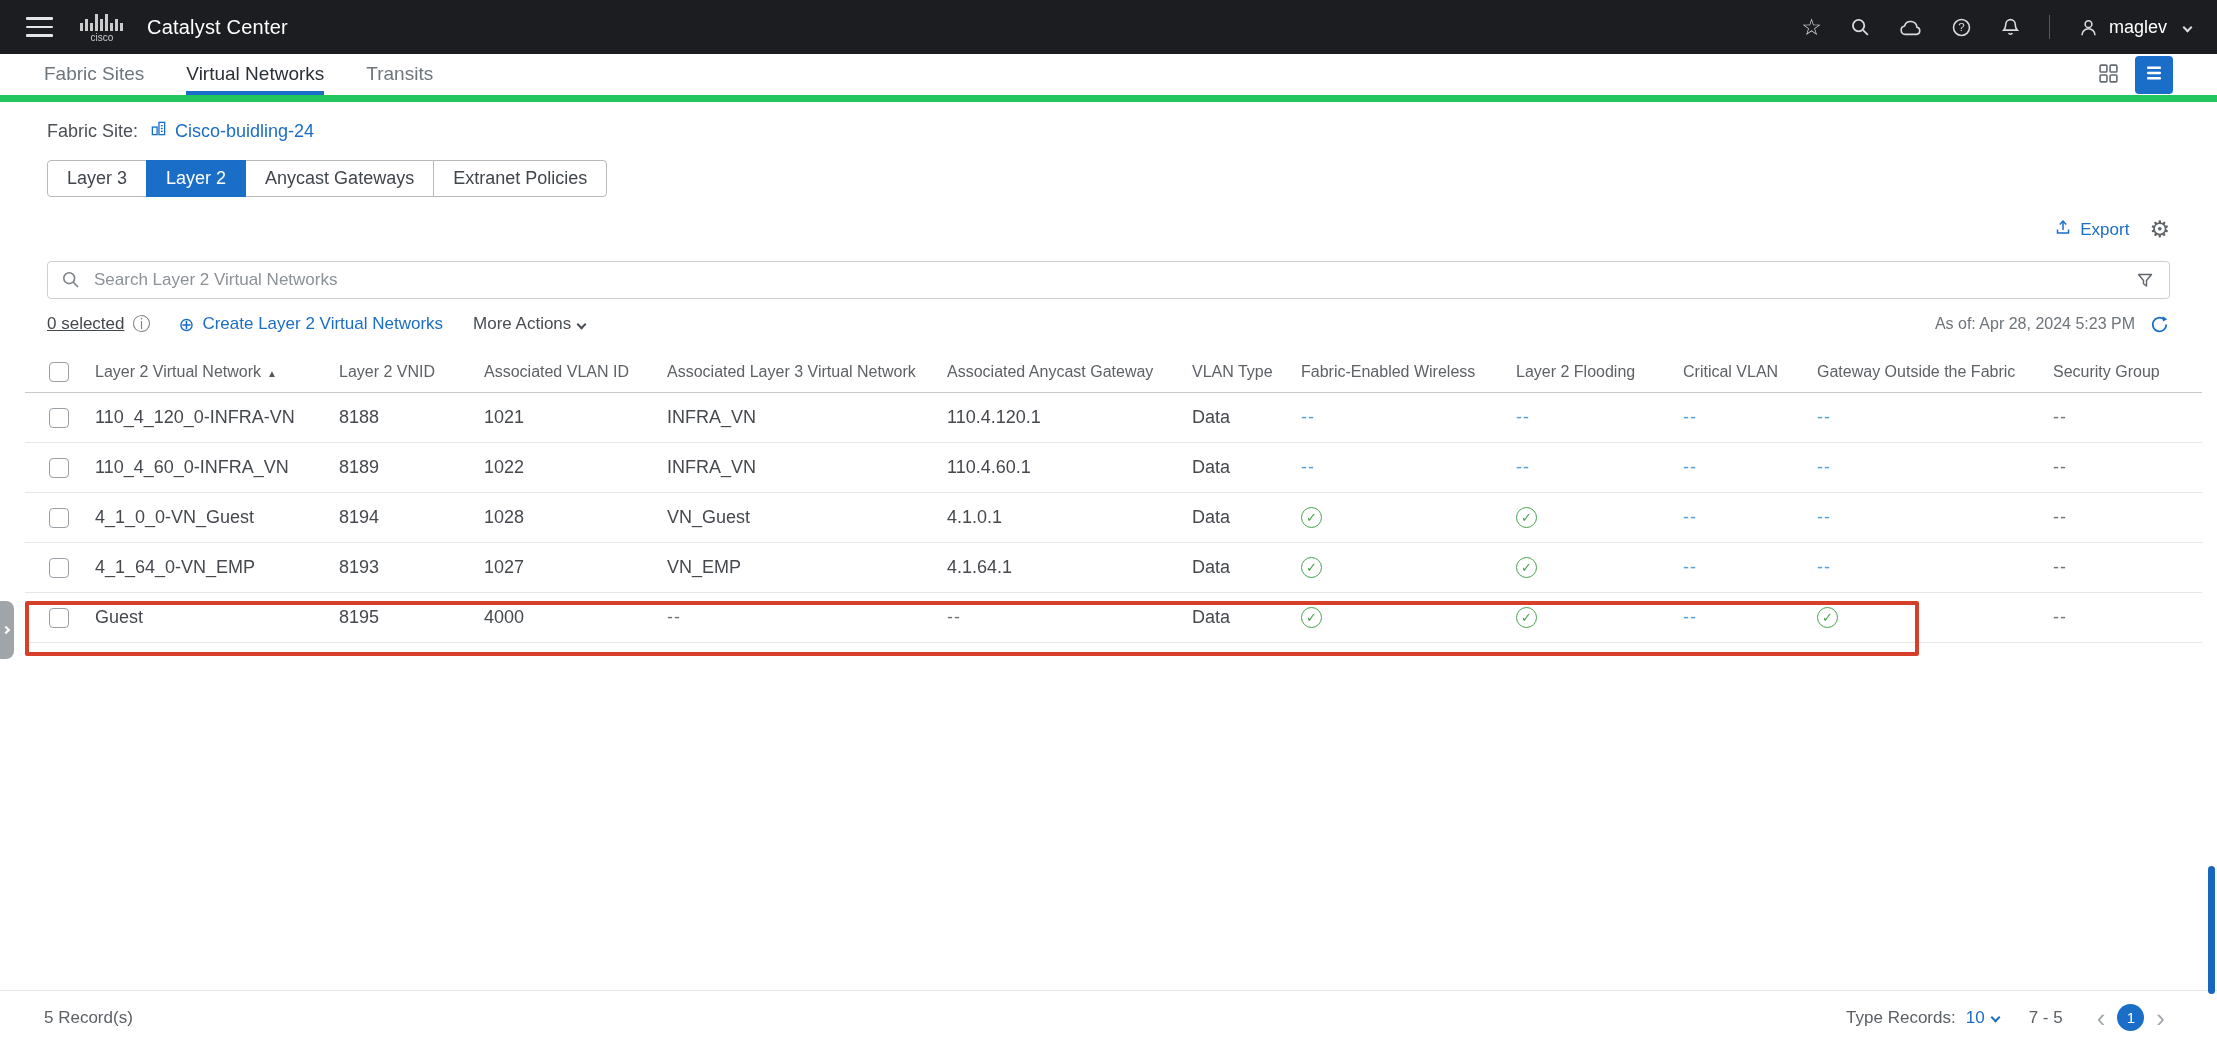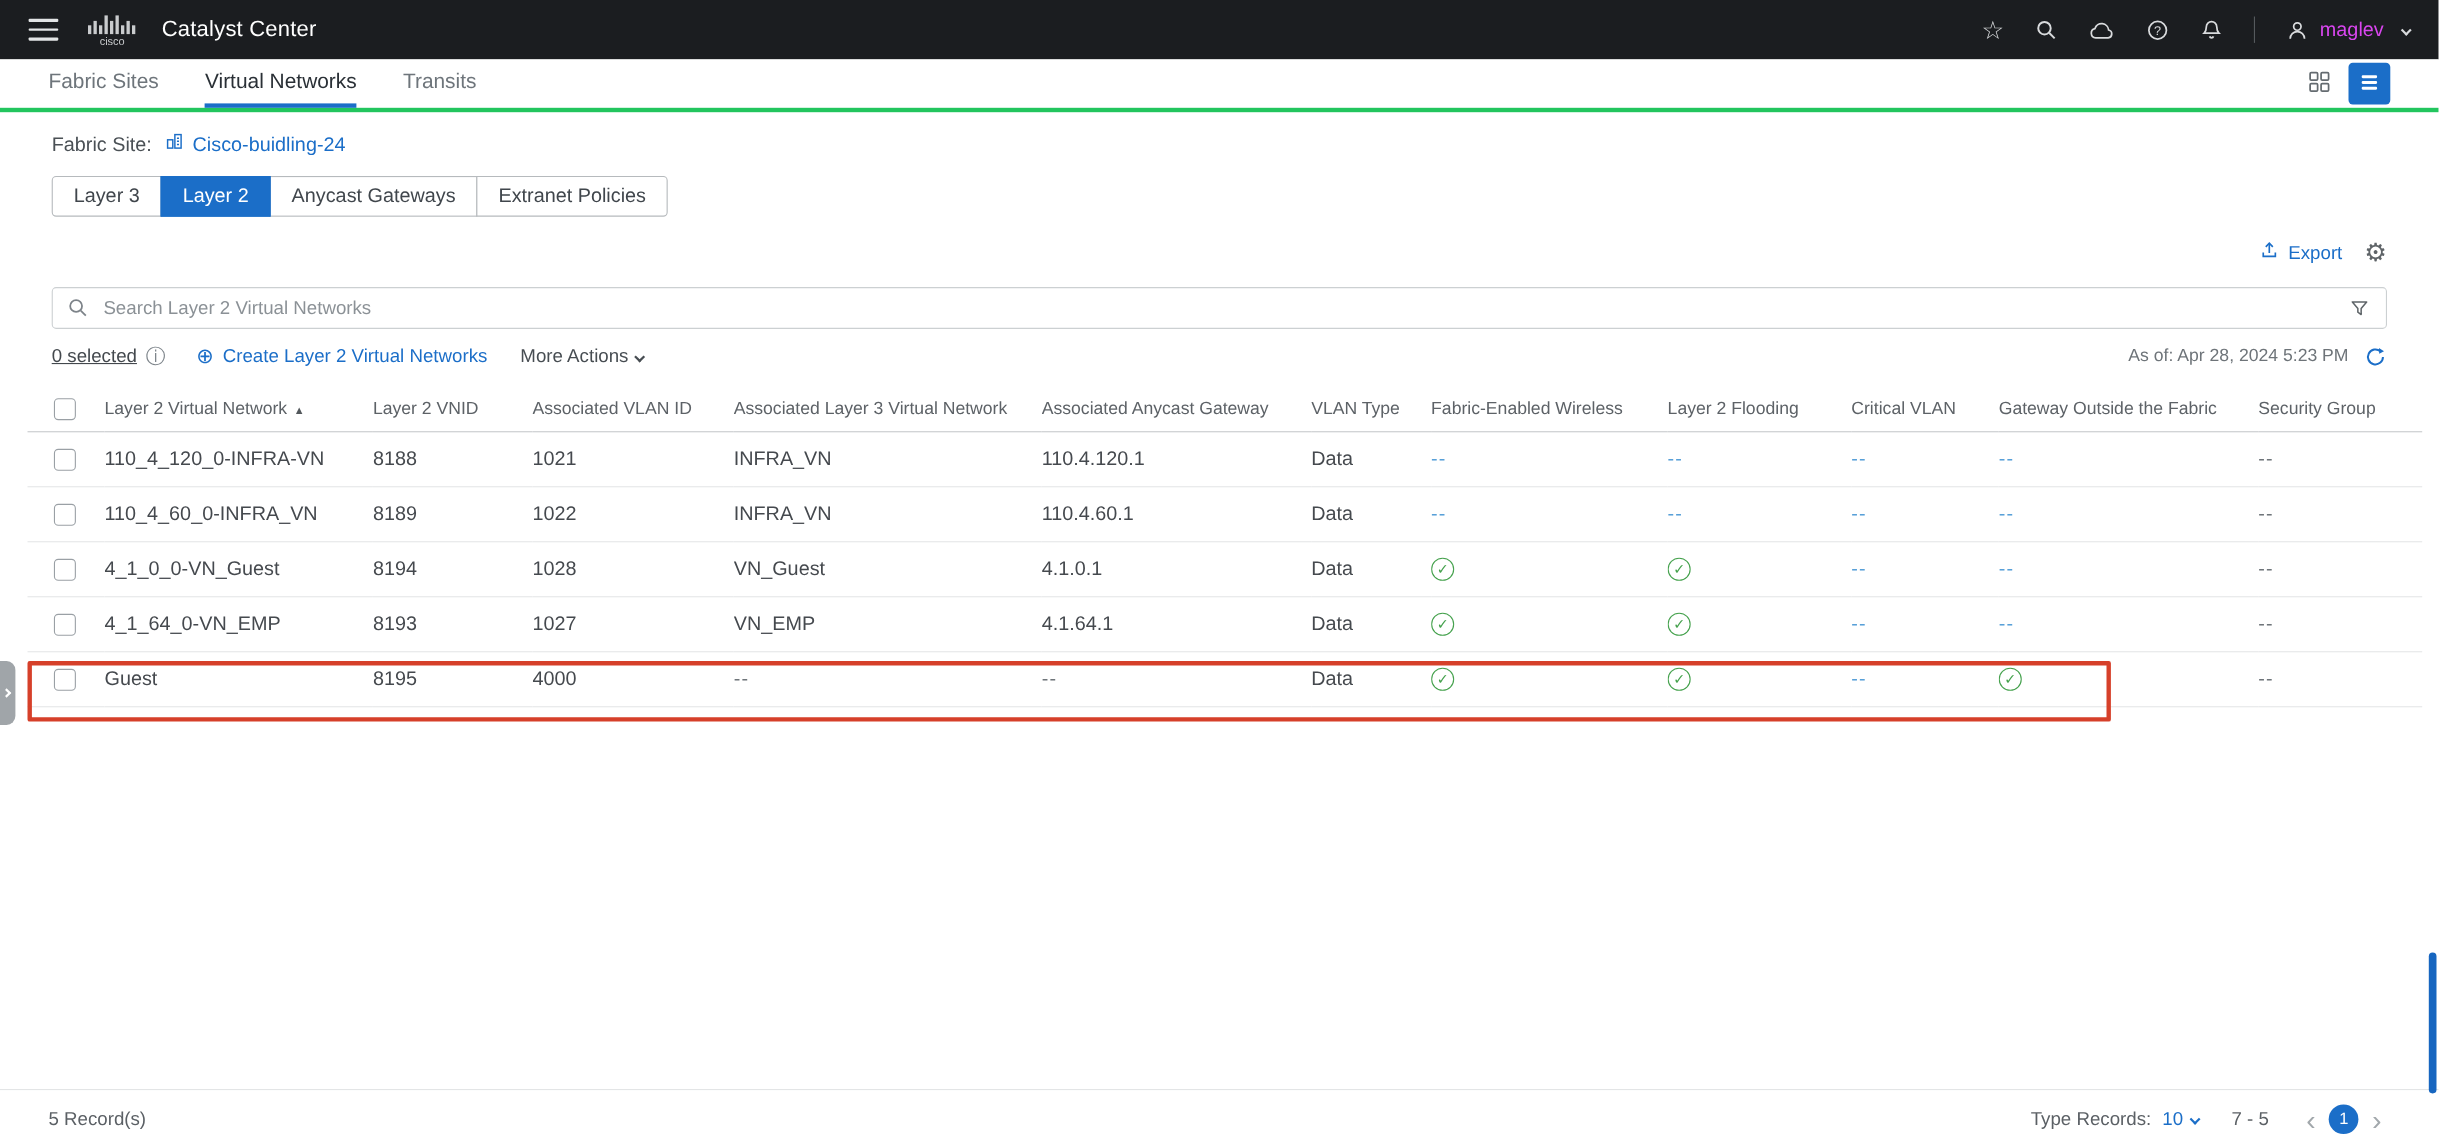--- a/index.html
+++ b/index.html
@@ -12,26 +12,26 @@
   
   .app-header { height:54px; background:#1b1d20; display:flex; align-items:center; padding:0 26px; }
   .hamburger { width:27px; display:flex; flex-direction:column; gap:6px; background:none; border:none; padding:0; cursor:pointer; margin-right:24px; }
   .hamburger span { height:2.5px; background:#e3e5e6; border-radius:1px; }
   .brand { margin-right:20px; display:flex; align-items:center; }
   .app-title { font-size:20px; color:#ffffff; letter-spacing:.2px; }
   .header-right { margin-left:auto; display:flex; align-items:center; gap:28px; }
   .hicon { display:inline-flex; align-items:center; justify-content:center; color:#d9dbdd; font-size:23px; line-height:1; cursor:pointer; }
   .hdivider { width:1px; height:24px; background:#55595d; }
   .user-cluster { display:flex; align-items:center; gap:10px; cursor:pointer; }
-  .user-name { font-size:18px; color:#d946ef; }
+  .user-name { font-size:18px; color:#ffffff; }
   .chev { display:inline-block; width:7px; height:7px; border-right:2px solid currentColor; border-bottom:2px solid currentColor; transform:rotate(45deg); margin-left:7px; vertical-align:3px; }
   .chev.white { color:#d9dbdd; }
 
   
-  .tabs-bar { height:48px; display:flex; align-items:stretch; padding:0 44px; border-bottom:4px solid #22c55e; background:#fff; }
+  .tabs-bar { height:48px; display:flex; align-items:stretch; padding:0 44px; border-bottom:7px solid #22c55e; background:#fff; }
   .nav-tabs { display:flex; gap:42px; }
   .nav-tab { display:flex; align-items:center; font-size:19px; color:#6e757b; cursor:pointer; border-bottom:4px solid transparent; padding-top:2px; text-decoration:none; }
   .nav-tab.active { color:#2a3036; border-bottom-color:#1b6ec8; }
   .view-toggles { margin-left:auto; display:flex; align-items:center; gap:8px; }
   .view-btn { width:38px; height:38px; display:flex; align-items:center; justify-content:center; background:none; border:none; border-radius:4px; cursor:pointer; padding:0; }
   .view-btn.active { background:#1b6ec8; }
 
   
   .main { padding:0 47px; }
   .fabric-row { margin-top:16px; height:26px; display:flex; align-items:center; gap:12px; font-size:18px; color:#4a5055; }

